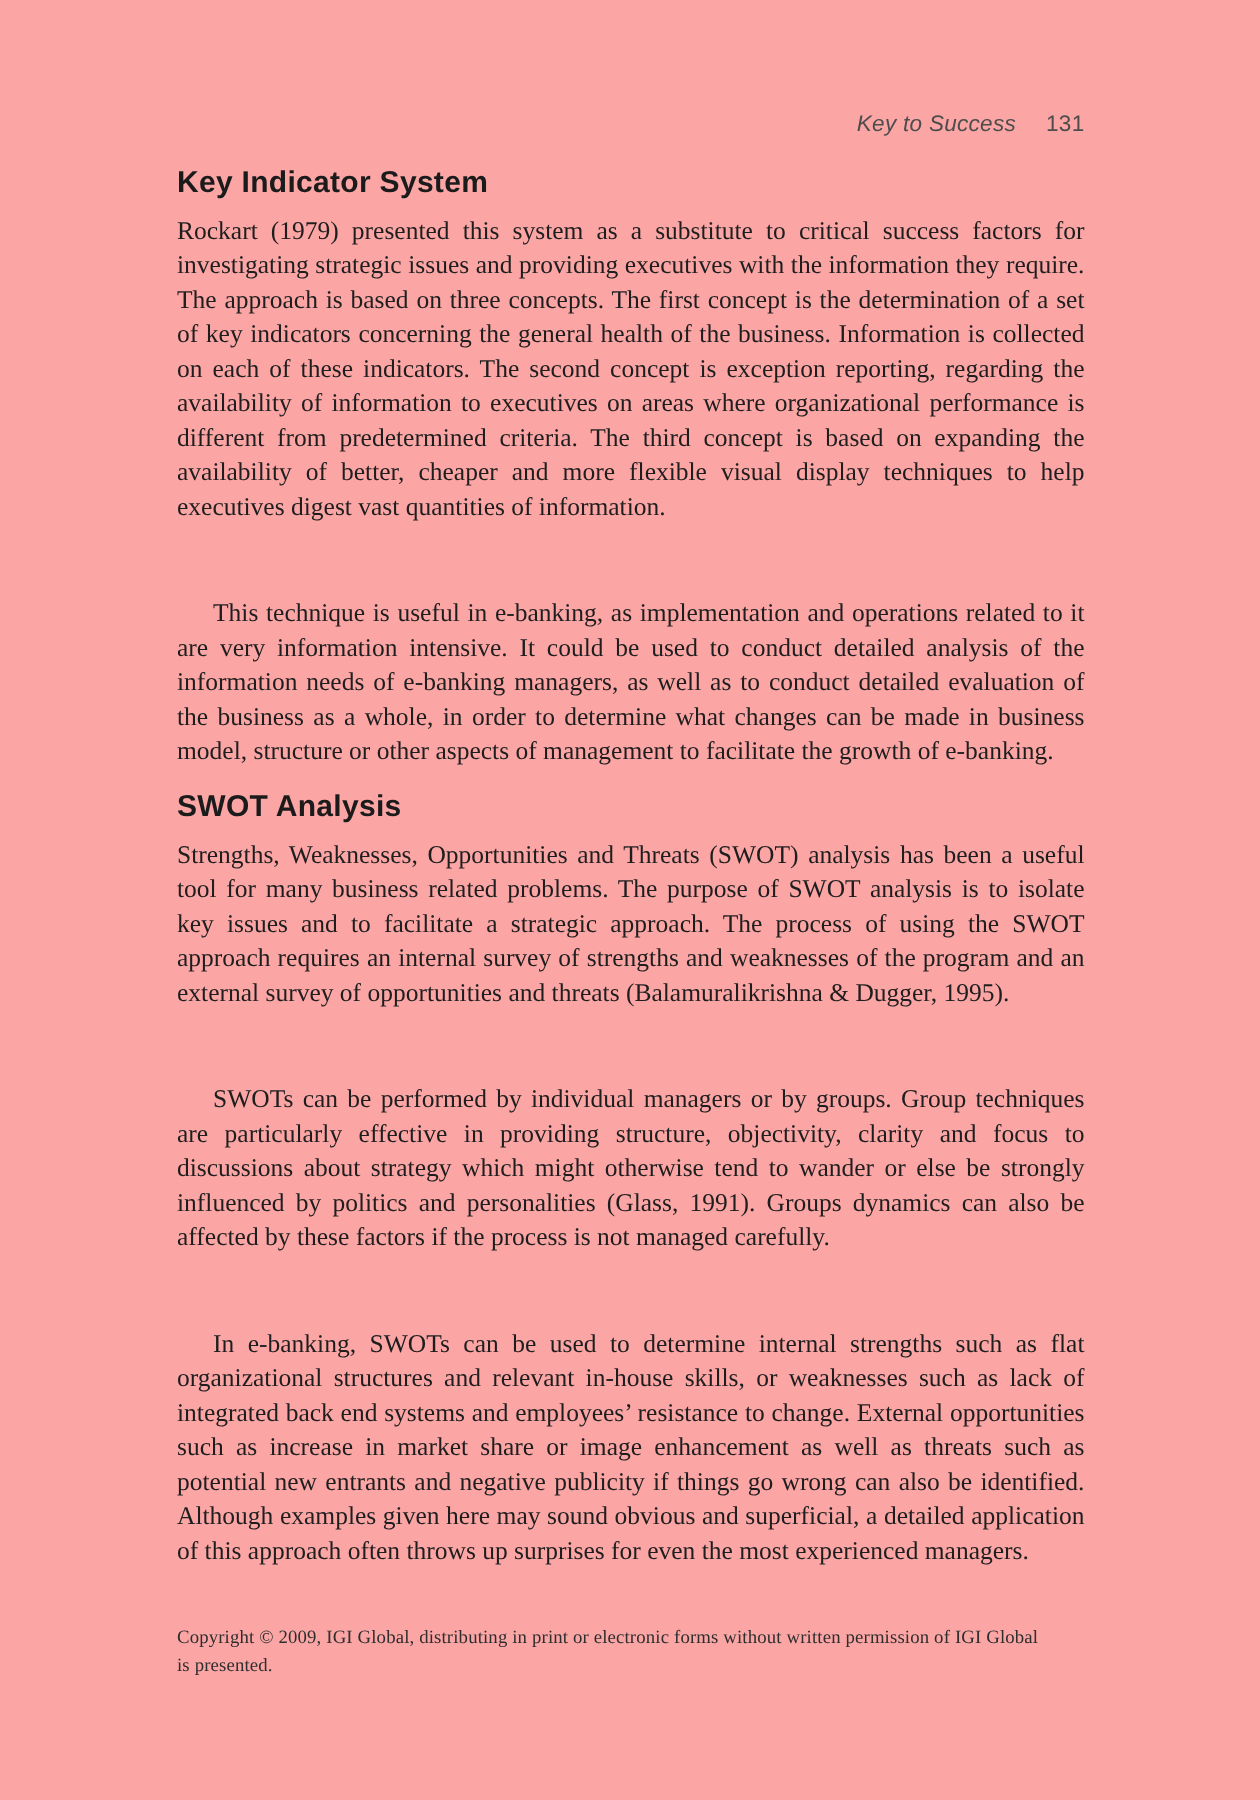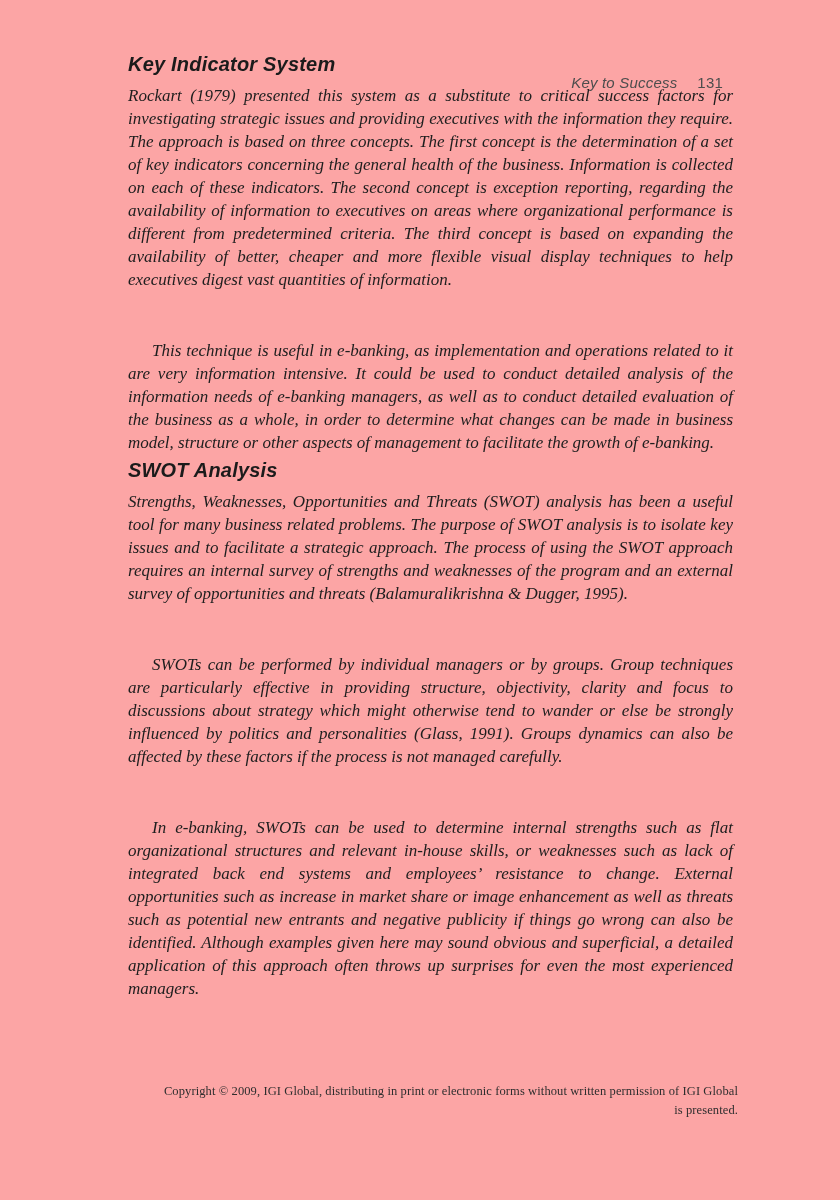--- a/index.html
+++ b/index.html
@@ -26,37 +26,36 @@
     font-style: italic;
     color: #4d4d4d;
     letter-spacing: 0.2px;
   }
   .rh-page {
     font-style: normal;
     margin-left: 20px;
   }
   .content {
     position: absolute;
-    left: 128px;
+    left: 118px;
     top: 0;
     width: 605px;
-    padding-top: 52px;
-    font-style: italic;
+    padding-top: 110px;
   }
   .sec-heading {
     margin: 0;
     font-family: "Liberation Sans", sans-serif;
     font-weight: 700;
     font-size: 20px;
     line-height: 24px;
     color: #1b1b1b;
     letter-spacing: 0.2px;
   }
   .sec-heading.second {
-    margin-top: 4px;
+    margin-top: 14px;
   }
   .body-para {
     margin: 0;
     font-family: "Liberation Serif", serif;
     font-size: 17px;
     line-height: 23px;
     text-align: justify;
     color: #1e1e1e;
   }
   .sec-heading + .body-para {
@@ -69,21 +68,20 @@
   .copyright {
     position: absolute;
     left: 118px;
     top: 1082px;
     width: 620px;
     font-family: "Liberation Serif", serif;
     font-size: 12.5px;
     line-height: 18.5px;
     color: #2e2e2e;
     letter-spacing: 0.1px;
-    text-align: right;
   }
   .copyright div {
     white-space: nowrap;
   }
 </style>
 </head>
 <body>
 
 <div class="page">
 

